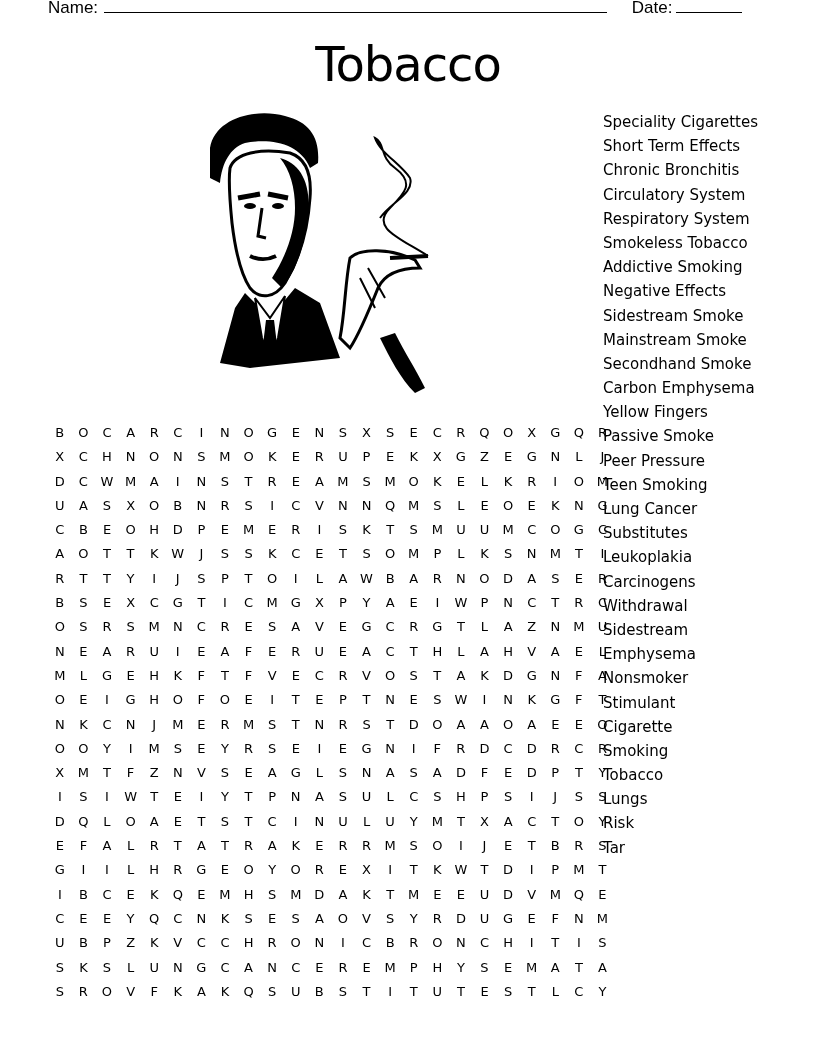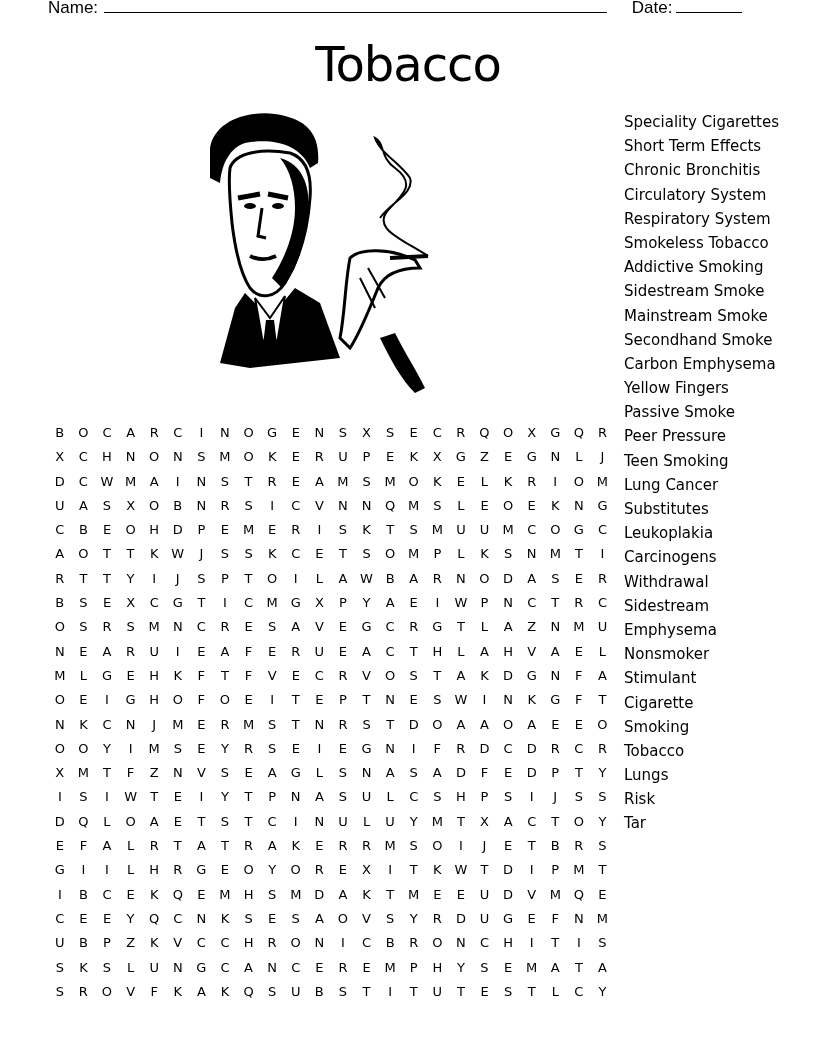--- a/index.html
+++ b/index.html
@@ -8,21 +8,21 @@
   .header span { display: inline-block; }
   .name-label { }
   .name-line { border-bottom: 1px solid #000; width: 503px; height: 14px; margin-left: 6px; vertical-align: baseline; }
   .date-label { margin-left: 20px; }
   .date-line { border-bottom: 1px solid #000; width: 66px; height: 14px; margin-left: 4px; }
   .title { position: absolute; top: 34px; left: 0; width: 816px; text-align: center; font-family: "DejaVu Sans", sans-serif; font-size: 48px; letter-spacing: -1px; line-height: 60px; }
   .illustration { position: absolute; left: 200px; top: 108px; width: 240px; height: 295px; }
   .grid { position: absolute; left: 48px; top: 421px; }
   .grid-row { display: flex; height: 24.3px; }
   .grid-cell { width: 23.6px; text-align: center; font-size: 13px; line-height: 24px; font-family: "DejaVu Sans", sans-serif; }
-  .wordlist { position: absolute; left: 603px; top: 110px; margin-left: 21px; }
+  .wordlist { position: absolute; left: 603px; top: 110px; }
   .word { font-size: 15px; line-height: 24.2px; height: 24.2px; font-family: "DejaVu Sans", sans-serif; white-space: nowrap; }
 </style>
 </head>
 <body>
 
 <div class="header">
   <span class="name-label">Name:</span><span class="name-line"></span>
   <span class="date-label">Date:</span><span class="date-line"></span>
 </div>
 
@@ -686,20 +686,21 @@
   </div>
 
 <div class="wordlist" id="wordlist">
     <div class="word">Speciality Cigarettes</div>
     <div class="word">Short Term Effects</div>
     <div class="word">Chronic Bronchitis</div>
     <div class="word">Circulatory System</div>
     <div class="word">Respiratory System</div>
     <div class="word">Smokeless Tobacco</div>
     <div class="word">Addictive Smoking</div>
+    <div class="word">Negative Effects</div>
     <div class="word">Sidestream Smoke</div>
     <div class="word">Mainstream Smoke</div>
     <div class="word">Secondhand Smoke</div>
     <div class="word">Carbon Emphysema</div>
     <div class="word">Yellow Fingers</div>
     <div class="word">Passive Smoke</div>
     <div class="word">Peer Pressure</div>
     <div class="word">Teen Smoking</div>
     <div class="word">Lung Cancer</div>
     <div class="word">Substitutes</div>

